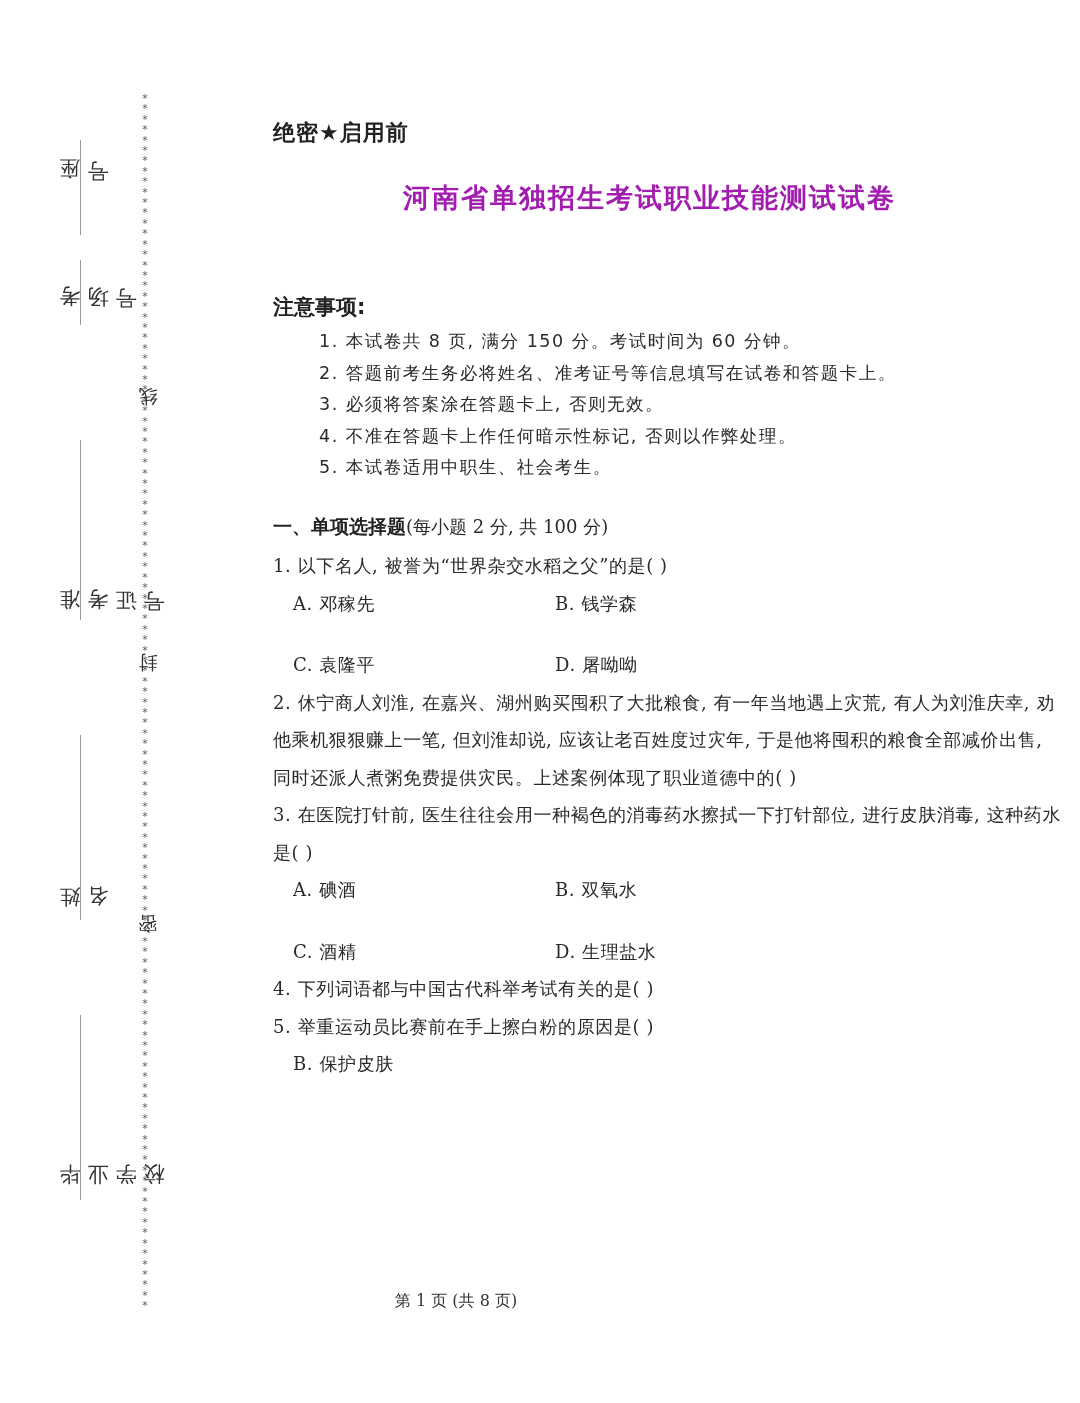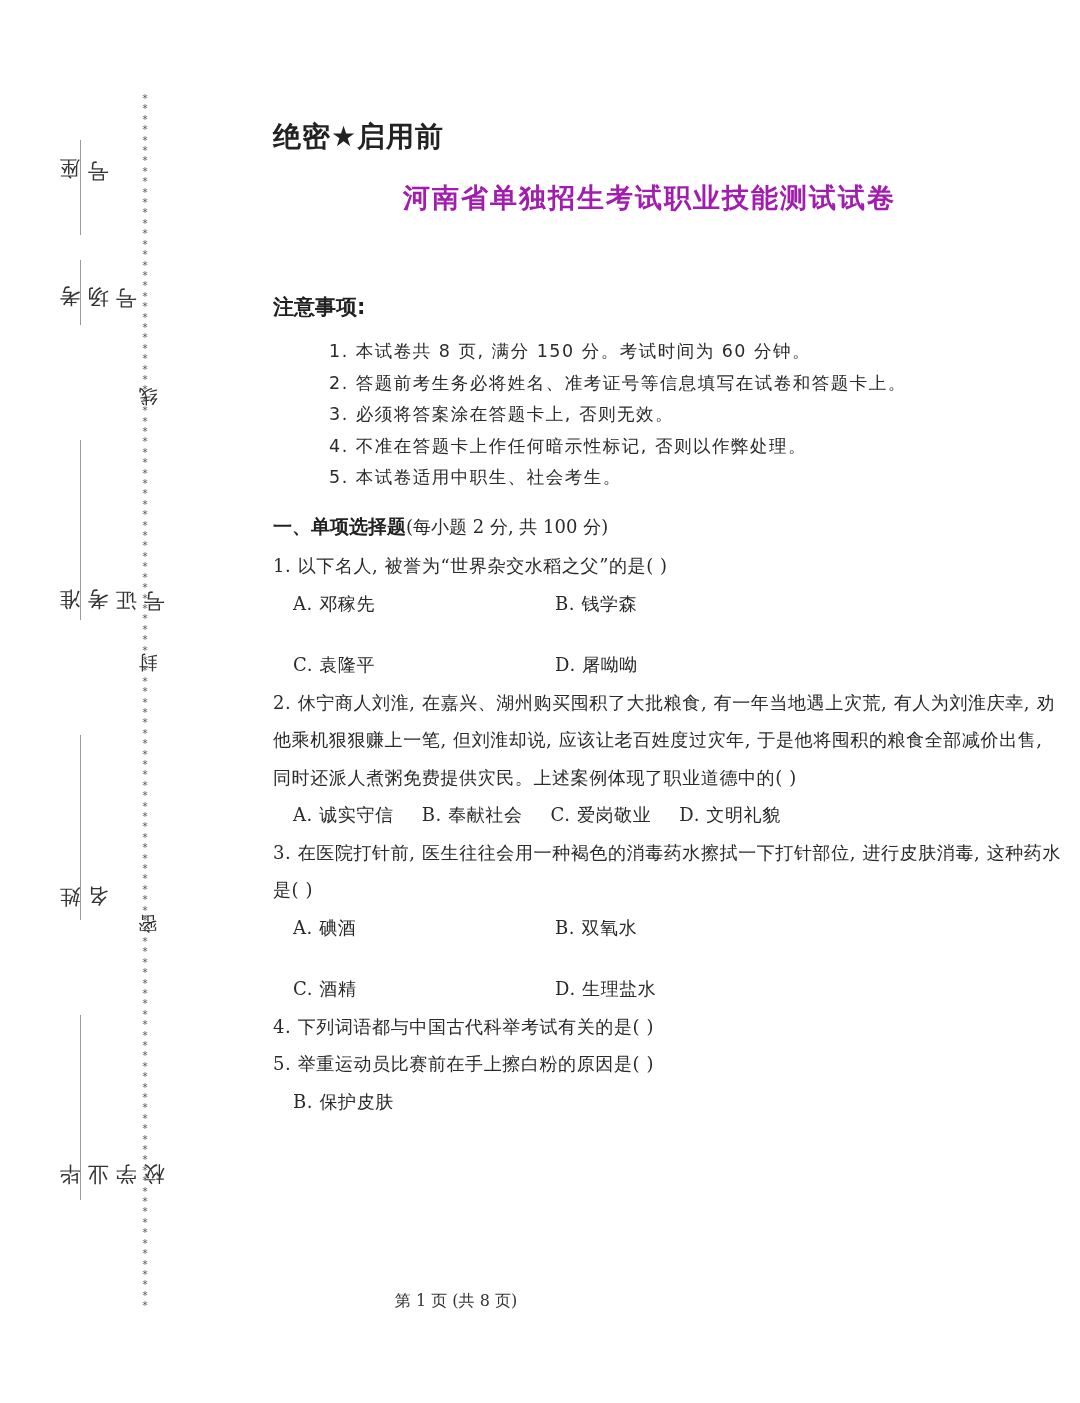--- a/index.html
+++ b/index.html
@@ -21,24 +21,24 @@
   }
   .star-col .st { font-size: 11px; line-height: 10.4px; color: #555; font-family: "DejaVu Sans", sans-serif; }
   .seal-char {
     position: absolute; left: 134px; width: 24px; text-align: center;
     writing-mode: vertical-rl; transform: rotate(180deg);
     font-family: "DejaVu Sans", "Liberation Sans", sans-serif; font-size: 19px; color: #333; background: #fff;
   }
 
   
   .paper { position: absolute; left: 273px; top: 0; width: 790px; }
-  .secret { position: absolute; top: 118px; left: 0; font-family: "DejaVu Sans", "Liberation Sans", sans-serif; font-size: 28px; font-weight: bold; color: #222; letter-spacing: 1px; }
+  .secret { position: absolute; top: 118px; left: 0; font-family: "DejaVu Sans", "Liberation Sans", sans-serif; font-size: 22px; font-weight: bold; color: #222; letter-spacing: 1px; }
   .title { position: absolute; top: 180px; left: 130px; font-family: "DejaVu Sans", "Liberation Sans", sans-serif; font-size: 27px; font-weight: bold; color: #a21caf; letter-spacing: 2px; }
   .notice-head { position: absolute; top: 293px; left: 0; font-family: "DejaVu Sans", "Liberation Sans", sans-serif; font-size: 21px; font-weight: bold; color: #222; }
-  .notice-list { position: absolute; top: 322px; left: 42px; margin: 14px; padding: 0; list-style: none; }
+  .notice-list { position: absolute; top: 322px; left: 42px; margin: 4px; padding: 0; list-style: none; }
   .notice-list li { font-size: 17.5px; line-height: 31.5px; color: #2a2a2a; letter-spacing: 1.5px; font-family: "DejaVu Sans", "Liberation Sans", sans-serif; }
 
   .section { position: absolute; top: 514px; left: 0; font-size: 18px; color: #2a2a2a; }
   .section b { font-family: "DejaVu Sans", "Liberation Sans", sans-serif; font-weight: bold; font-size: 19px; color: #222; }
 
   .questions { position: absolute; top: 547px; left: 0; width: 790px; }
   .q { font-size: 18px; line-height: 37.5px; color: #2a2a2a; letter-spacing: 0.6px; }
   .q-stem { margin: 0; }
   .opts2 { display: grid; grid-template-columns: 238px 300px; padding-left: 20px; gap: 24px; }
   .opts4 { display: flex; padding-left: 20px; gap: 0; }
@@ -220,26 +220,20 @@
       <div class="opts2">
         <span class="opt">A. 邓稼先</span>
         <span class="opt">B. 钱学森</span>
         <span class="opt">C. 袁隆平</span>
         <span class="opt">D. 屠呦呦</span>
       </div>
     </div>
 
     <div class="q">
       <p class="q-stem">2. 休宁商人刘淮, 在嘉兴、湖州购买囤积了大批粮食, 有一年当地遇上灾荒, 有人为刘淮庆幸, 劝他乘机狠狠赚上一笔, 但刘淮却说, 应该让老百姓度过灾年, 于是他将囤积的粮食全部减价出售, 同时还派人煮粥免费提供灾民。上述案例体现了职业道德中的(      )</p>
-      <div class="opts4">
-        <span class="opt">A. 诚实守信</span>
-        <span class="opt">B. 奉献社会</span>
-        <span class="opt">C. 爱岗敬业</span>
-        <span class="opt">D. 文明礼貌</span>
-      </div>
     </div>
 
     <div class="q">
       <p class="q-stem">3. 在医院打针前, 医生往往会用一种褐色的消毒药水擦拭一下打针部位, 进行皮肤消毒, 这种药水是(      )</p>
       <div class="opts2">
         <span class="opt">A. 碘酒</span>
         <span class="opt">B. 双氧水</span>
         <span class="opt">C. 酒精</span>
         <span class="opt">D. 生理盐水</span>
       </div>

